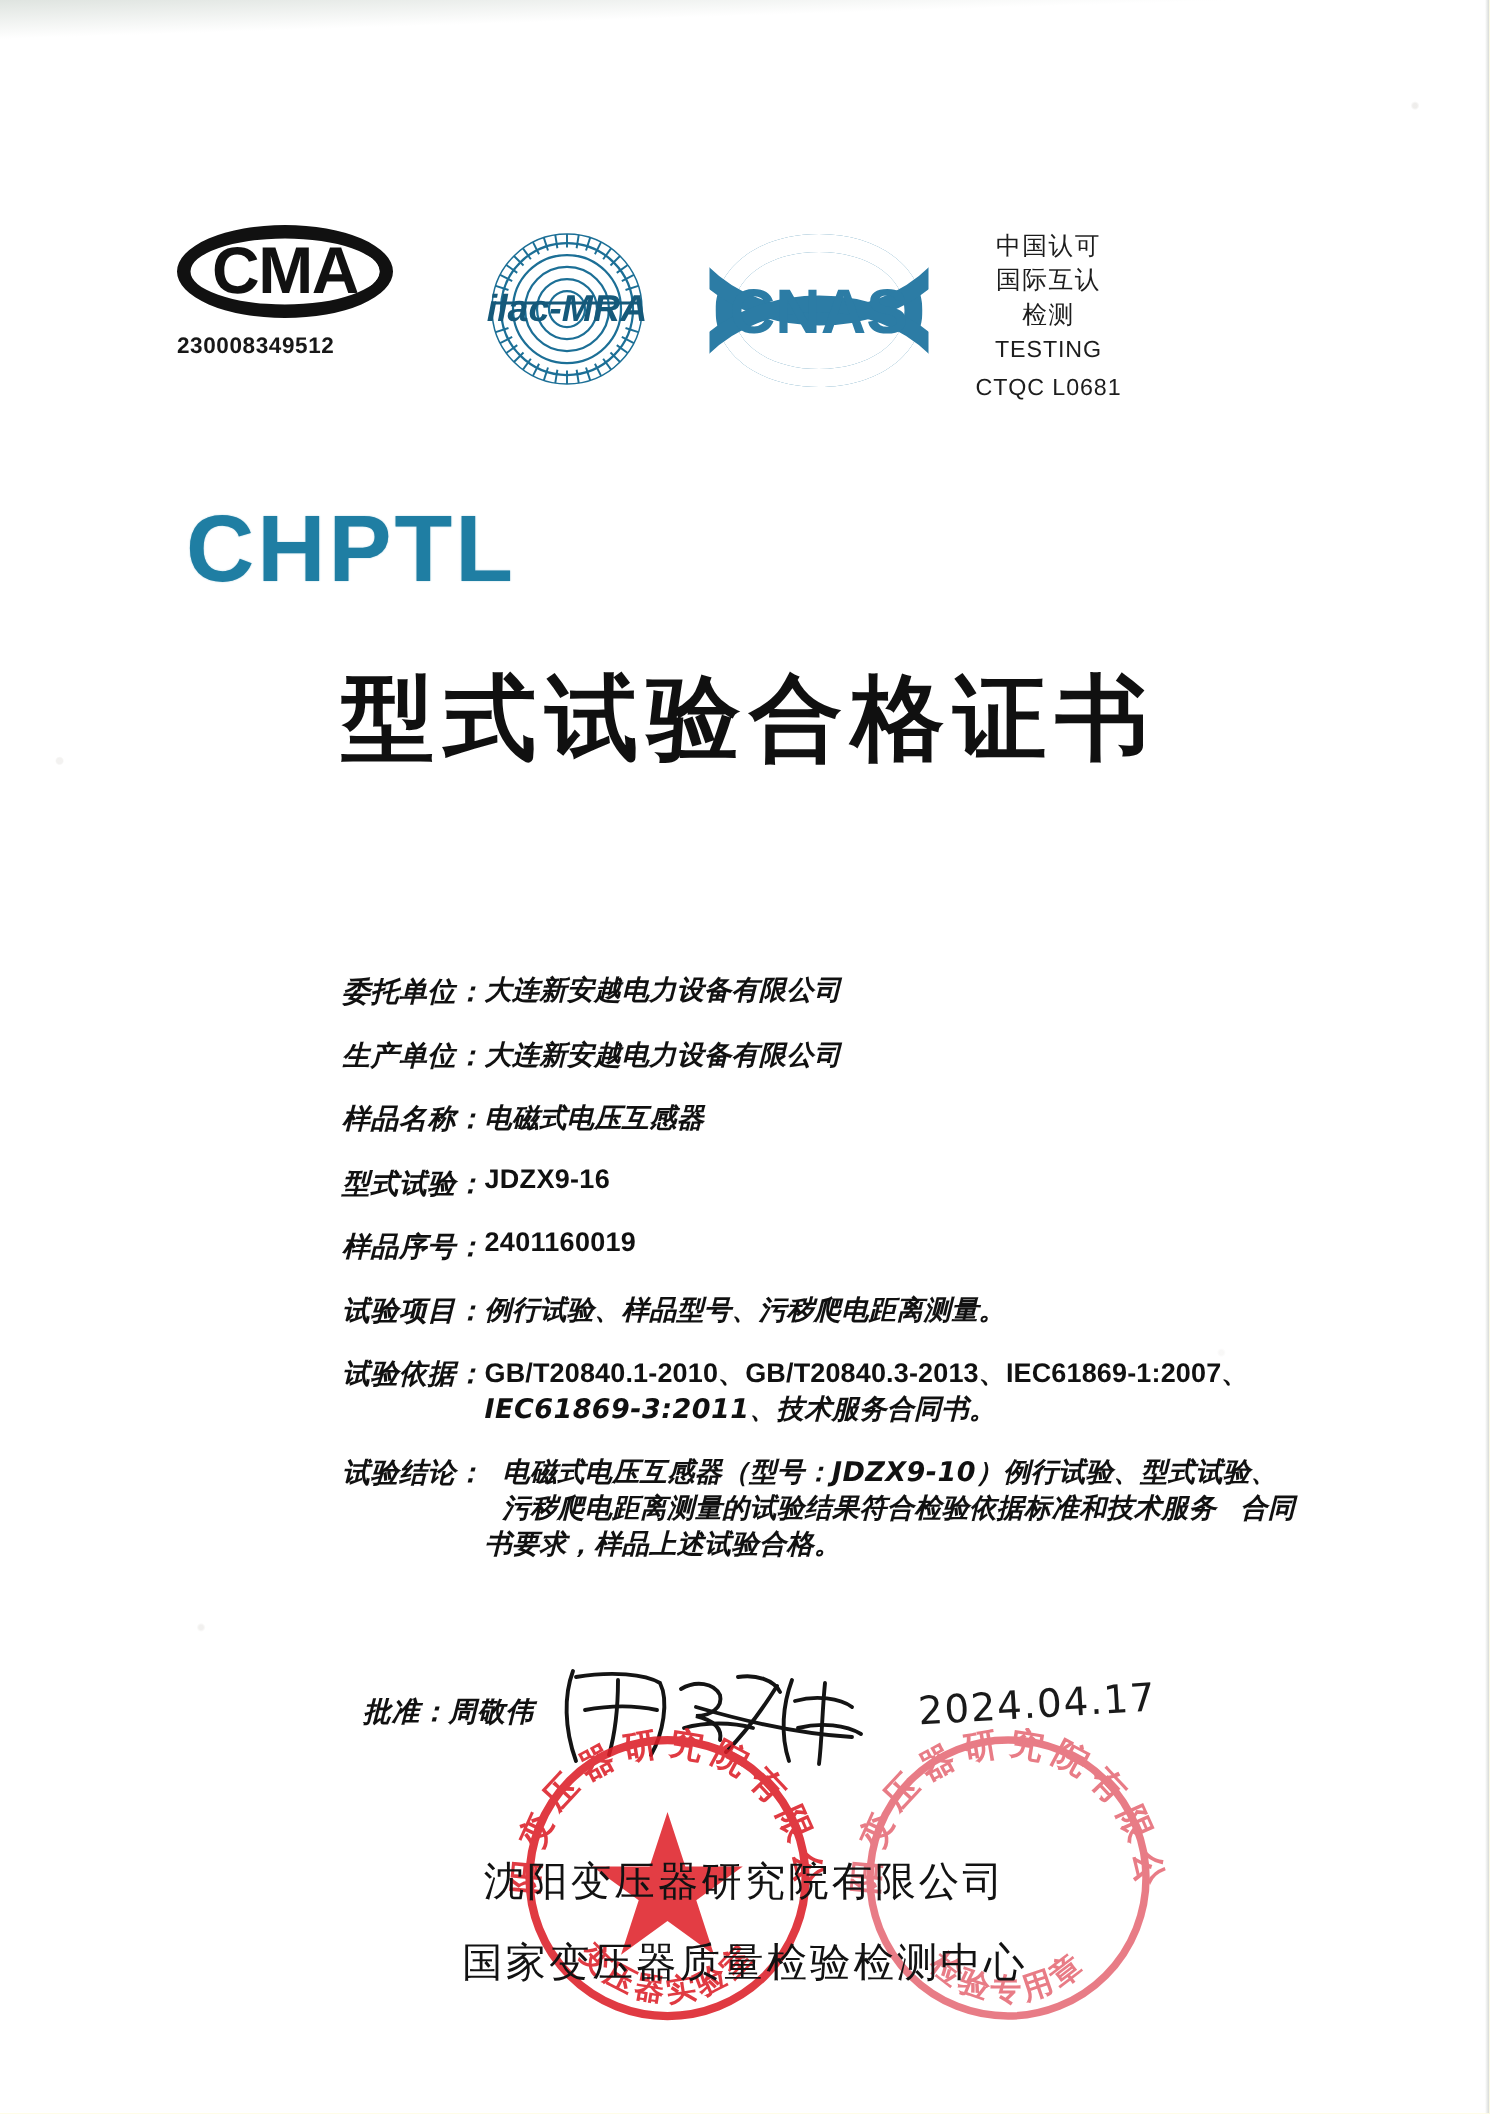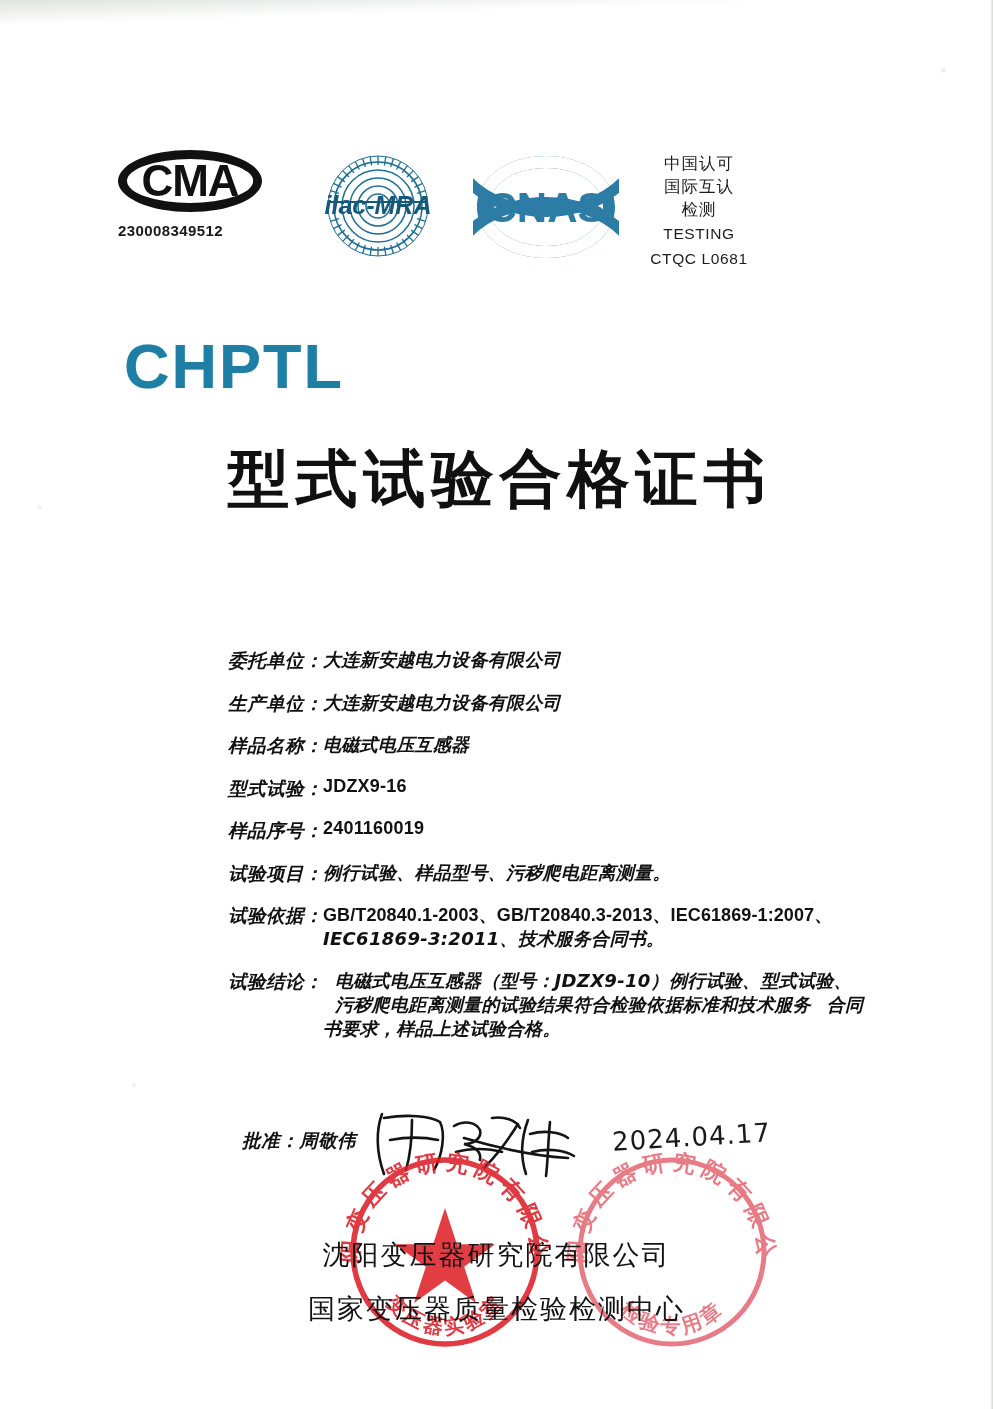--- a/index.html
+++ b/index.html
@@ -422,21 +422,21 @@
     </div>
 
     <div class="field-row">
       <span class="field-label">试验项目：</span>
       <span class="field-value">例行试验、样品型号、污秽爬电距离测量。</span>
     </div>
 
     <div class="field-row multi">
       <span class="field-label">试验依据：</span>
       <span class="field-block">
-        <span class="line latin">GB/T20840.1-2003、GB/T20840.3-2013、IEC61869-1:2007、</span>
+        <span class="line latin">GB/T20840.1-2010、GB/T20840.3-2013、IEC61869-1:2007、</span>
         <span class="line">IEC61869-3:2011、技术服务合同书。</span>
       </span>
     </div>
 
     <div class="field-row multi conclusion">
       <span class="field-label">试验结论：</span>
       <span class="field-block">
         <span class="line">电磁式电压互感器（型号：JDZX9-10）例行试验、型式试验、</span>
         <span class="line">污秽爬电距离测量的试验结果符合检验依据标准和技术服务</span>
         <span class="line">合同书要求，样品上述试验合格。</span>

